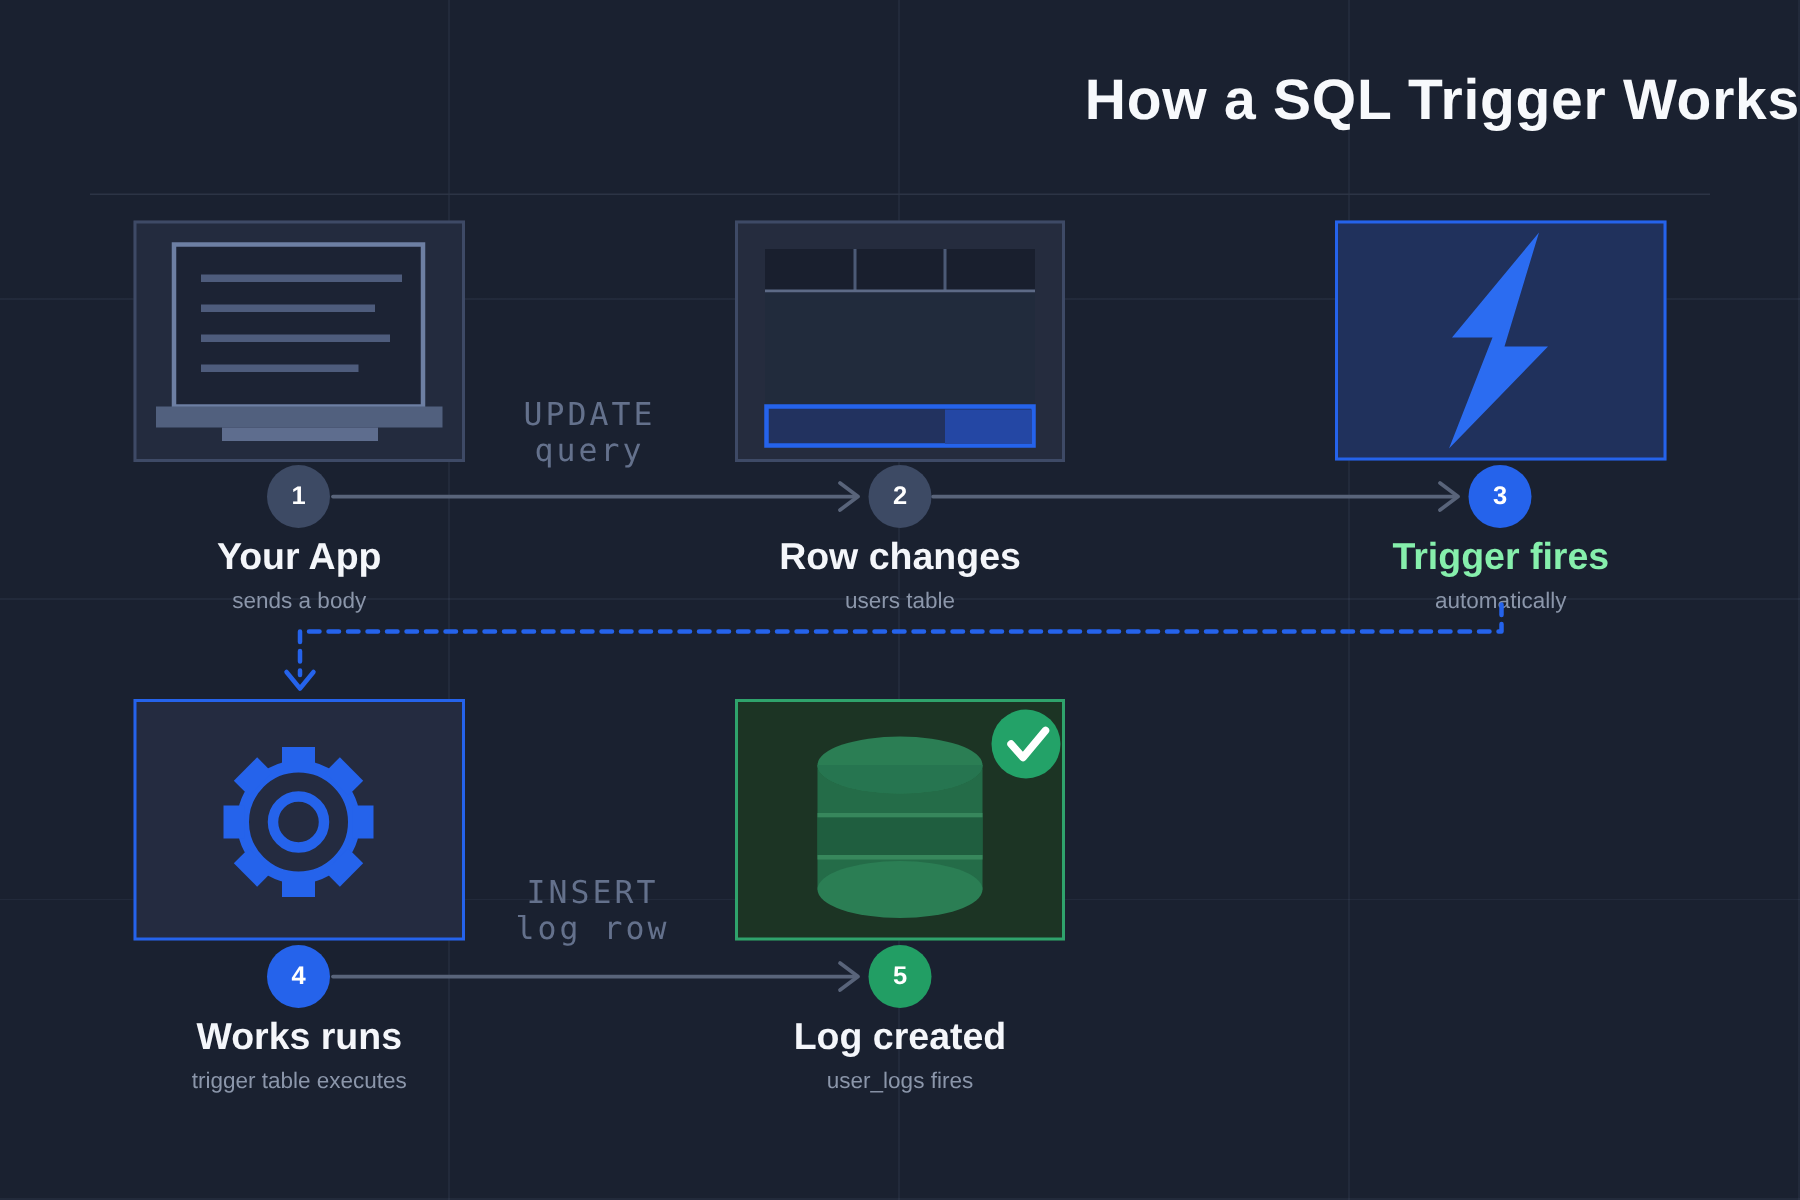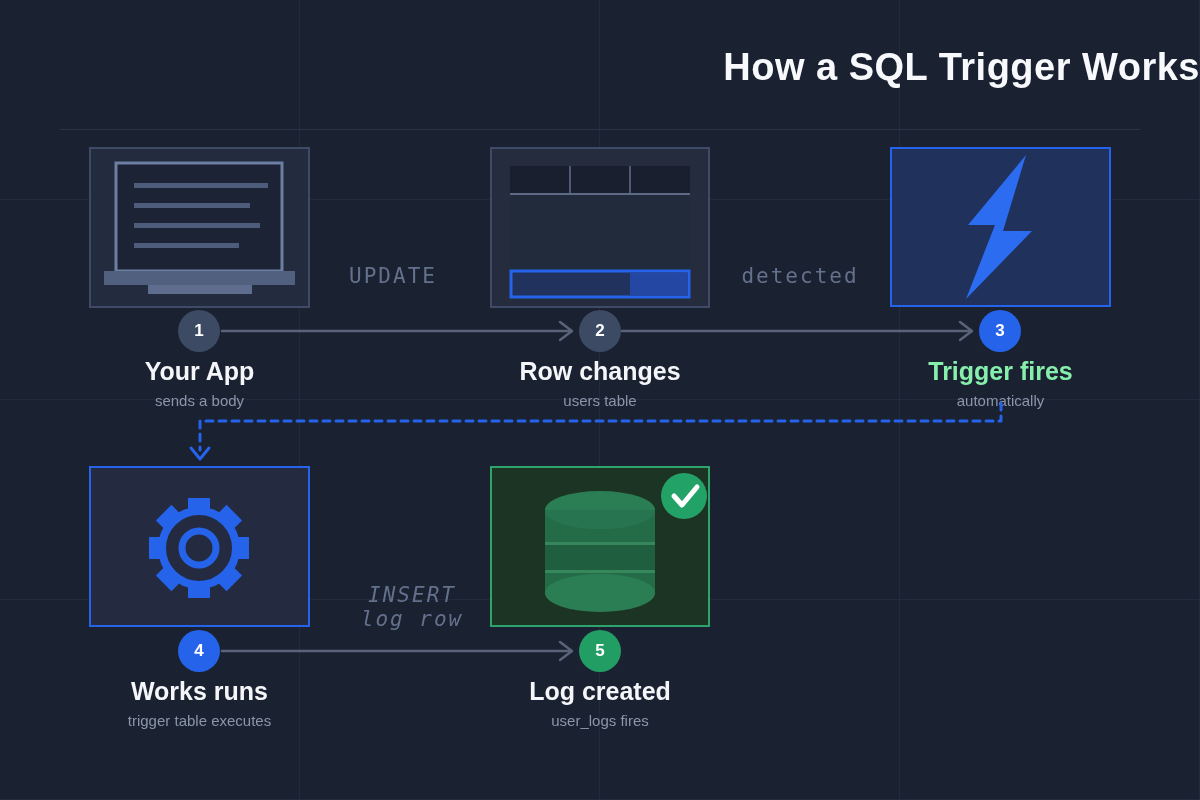--- a/index.html
+++ b/index.html
@@ -57,21 +57,21 @@
   .s3{left:890px;top:392px;width:221px;}
   .s4{left:89px;top:712px;width:221px;}
   .s5{left:490px;top:712px;width:220px;}
   .conn-label{
     position:absolute;text-align:center;
     font-family:"DejaVu Sans Mono",monospace;font-size:21px;line-height:24px;
     color:#64718c;letter-spacing:2px;
   }
   .cl1{left:303px;top:264px;width:180px;}
   .cl2{left:710px;top:264px;width:180px;}
-  .cl3{left:322px;top:583px;width:180px;font-style:italic;}
+  .cl3{left:305px;top:583px;width:180px;}
   .connectors{position:absolute;left:0;top:0;pointer-events:none;z-index:2;}
 </style>
 </head>
 <body>
 
 <div class="canvas">
   <div class="grid-overlay"></div>
 
   <h1 class="page-title">How a SQL Trigger Works</h1>
   <div class="title-divider"></div>
@@ -170,21 +170,21 @@
   <div class="step-sub   s2">users table</div>
   <div class="step-title t3">Trigger fires</div>
   <div class="step-sub   s3">automatically</div>
   <div class="step-title t4">Works runs</div>
   <div class="step-sub   s4">trigger table executes</div>
   <div class="step-title t5">Log created</div>
   <div class="step-sub   s5">user_logs fires</div>
 
   <div class="conn-label cl1">
     <div>UPDATE</div>
+    <div>query</div>
   </div>
   <div class="conn-label cl2">
-    <div>detected</div>
   </div>
   <div class="conn-label cl3">
     <div>INSERT</div>
     <div>log row</div>
   </div>
 </div>
 
 </body></html>

